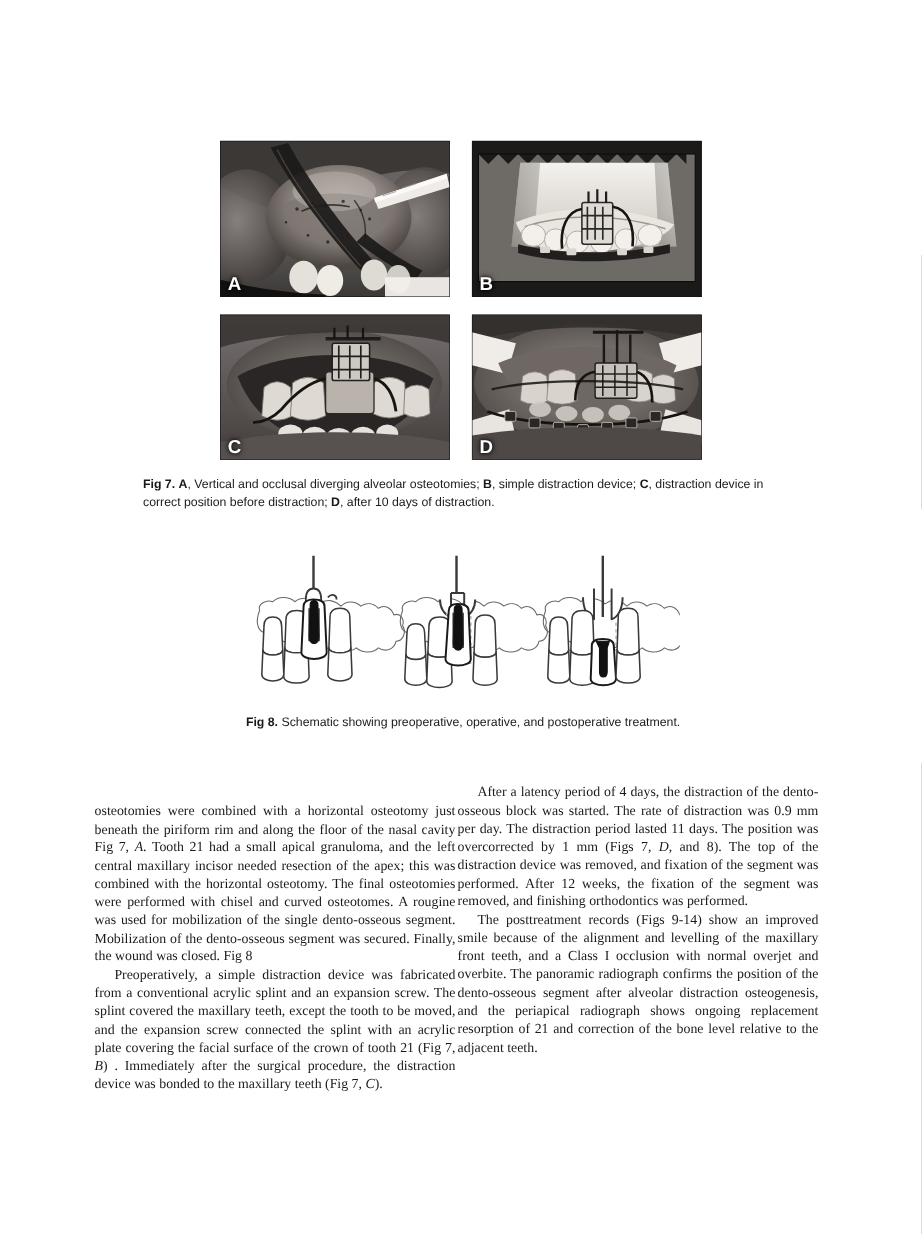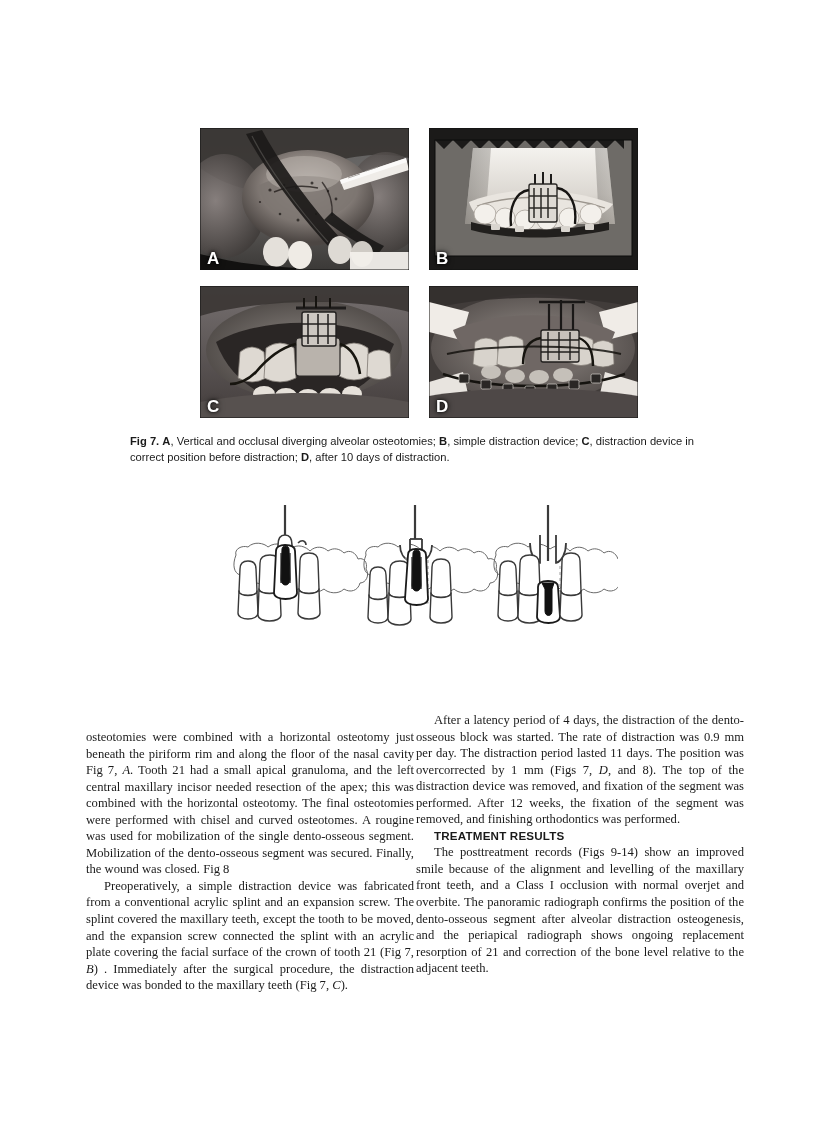--- a/index.html
+++ b/index.html
@@ -516,25 +516,27 @@
           <path d="M50 86 L50 82 C50 78 54 76 60 76 C66 76 70 78 70 82 L72 112 C72 120 49 120 49 112 Z" stroke="#1a1a1a" stroke-width="1.8" fill="#ffffff"></path>
           <path d="M54 78 H66 L64 84 L64 106 C64 112 57 112 57 106 L57 84 Z" fill="#111111" stroke="#111111" stroke-width="1"></path>
 
           <path d="M74 56 C74 50 78 48 83 48 C88 48 92 50 92 56 L93 86 C93 92 73 92 73 86 Z" stroke="#3a3a3a" stroke-width="1.4" fill="#ffffff"></path>
           <path d="M73 86 C73 92 93 92 93 86 L94 110 C94 118 72 118 72 110 Z" stroke="#3a3a3a" stroke-width="1.4" fill="#ffffff"></path>
         </g>
       </g>
     </svg>
   </div>
 
+  <div class="caption cap8">
+    <b>Fig 8.</b><span> Schematic showing preoperative, operative, and postoperative treatment.</span>
+  </div>
 
   <div class="col col-left">
     <p class="noindent"><span>osteotomies were combined with a horizontal osteotomy just beneath the piriform rim and along the floor of the nasal cavity Fig 7, </span><span class="it">A</span><span>. Tooth 21 had a small apical granuloma, and the left central maxillary incisor needed resection of the apex; this was combined with the horizontal osteotomy. The final osteotomies were performed with chisel and curved osteotomes. A rougine was used for mobilization of the single dento-osseous segment. Mobilization of the dento-osseous segment was secured. Finally, the wound was closed. Fig 8</span></p>
     <p><span>Preoperatively, a simple distraction device was fabricated from a conventional acrylic splint and an expansion screw. The splint covered the maxillary teeth, except the tooth to be moved, and the expansion screw connected the splint with an acrylic plate covering the facial surface of the crown of tooth 21 (Fig 7, </span><span class="it">B</span><span>) . Immediately after the surgical procedure, the distraction device was bonded to the maxillary teeth (Fig 7, </span><span class="it">C</span><span>).</span></p>
   </div>
 
   <div class="col col-right">
     <p><span>After a latency period of 4 days, the distraction of the dento-osseous block was started. The rate of distraction was 0.9 mm per day. The distraction period lasted 11 days. The position was overcorrected by 1 mm (Figs 7, </span><span class="it">D</span><span>, and 8). The top of the distraction device was removed, and fixation of the segment was performed. After 12 weeks, the fixation of the segment was removed, and finishing orthodontics was performed.</span></p>
-    <p class="sec-head">TREATMENT RESULTS</p>
     <p><span>The posttreatment records (Figs 9-14) show an improved smile because of the alignment and levelling of the maxillary front teeth, and a Class I occlusion with normal overjet and overbite. The panoramic radiograph confirms the position of the dento-osseous segment after alveolar distraction osteogenesis, and the periapical radiograph shows ongoing replacement resorption of 21 and correction of the bone level relative to the adjacent teeth.</span></p>
   </div>
 
 </div>
 
 </body></html>

